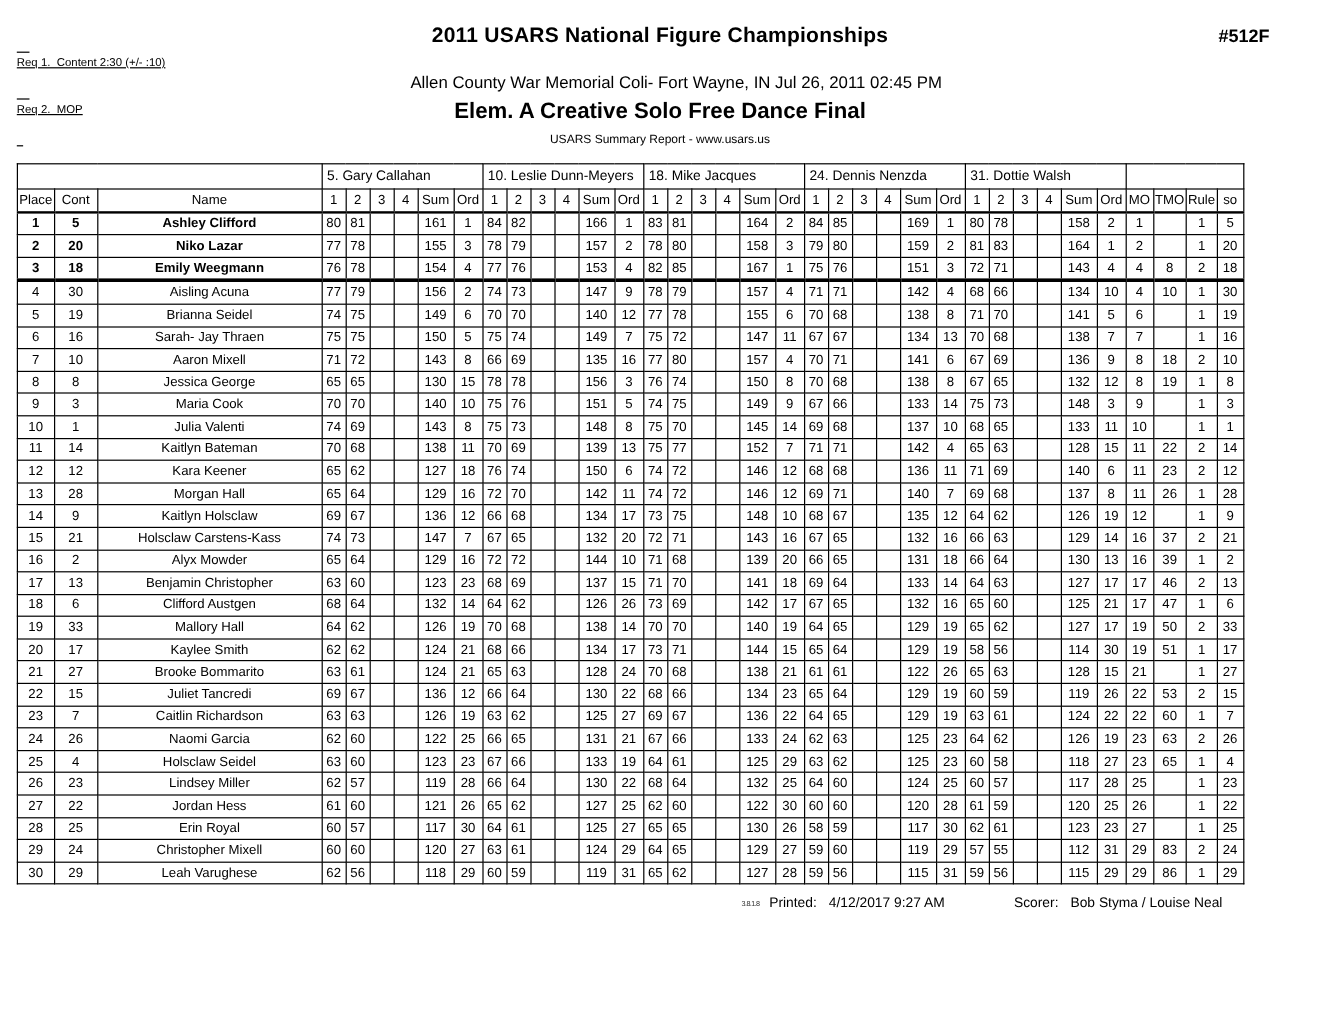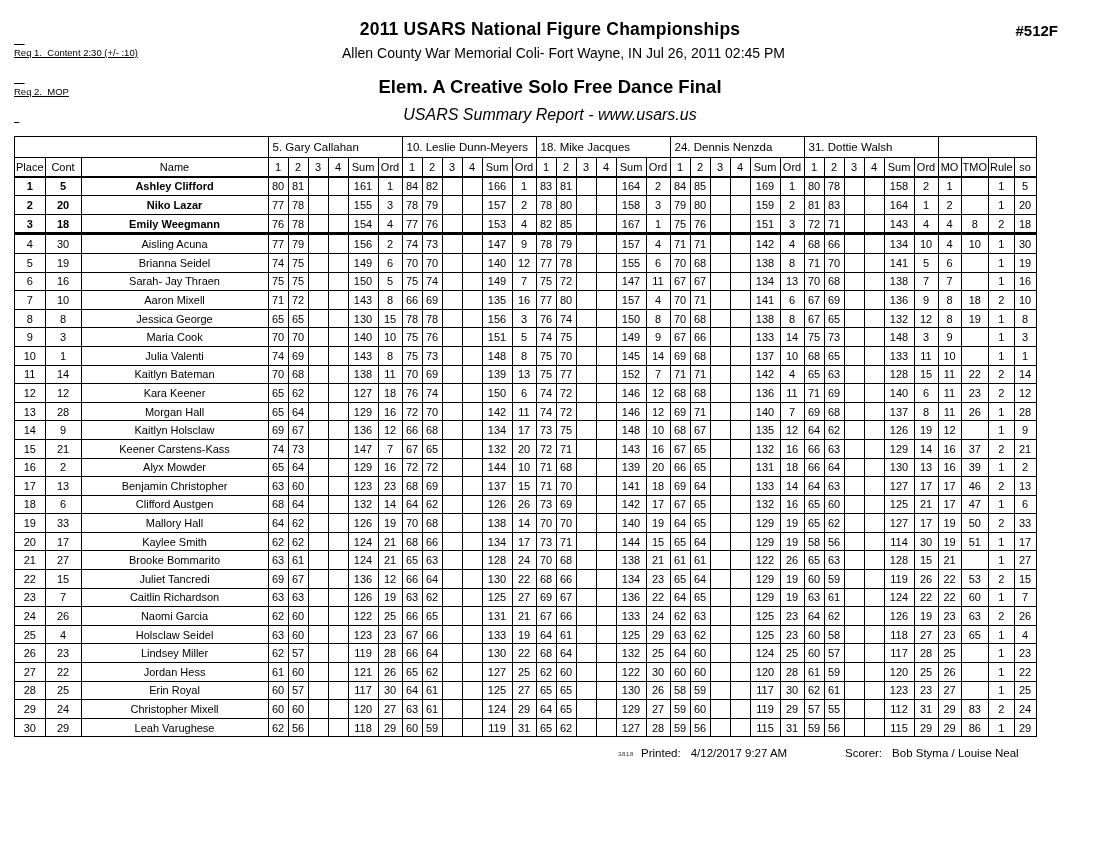--- a/index.html
+++ b/index.html
@@ -3,23 +3,23 @@
 <meta charset="utf-8">
 <style>
   html,body { margin:0; padding:0; background:#fff; }
   body { width:1100px; height:850px; font-family:"Liberation Sans", sans-serif; color:#000; }
   .page { position:relative; width:1100px; height:850px; background:#fff; overflow:hidden; }
 
   .req { position:absolute; left:14px; top:20px; font-size:9.5px; line-height:13px; white-space:pre;text-decoration:underline; }
   .docnum { position:absolute; right:42px; top:22px; font-size:15px; font-weight:bold; }
   .titles { position:absolute; left:0; right:0; top:19px; text-align:center; }
   .t1 { font-size:17.5px; font-weight:bold; letter-spacing:0.2px; }
-  .t2 { font-size:14px; margin-top:5px;padding-left:27px; }
-  .t3 { font-size:18.5px; font-weight:bold; margin-top:15px; }
-  .t4 { font-size:16px; margin-top:8px;font-style:italic; }
+  .t2 { font-size:14px; margin-top:20px;padding-left:27px; }
+  .t3 { font-size:18.5px; font-weight:bold; margin-top:5px; }
+  .t4 { font-size:10px; margin-top:8px; }
 
   table.results { position:absolute; left:14px; top:136px; border-collapse:collapse; table-layout:fixed; }
   table.results td, table.results th {
     border:1px solid #000; font-size:11px; font-weight:normal;
     height:17.6px; padding:0 1px; text-align:center; overflow:hidden; white-space:nowrap;
     line-height:12px;
   }
   tr.judgerow th { border:1px solid #000; height:20px; text-align:left; padding-left:4px; font-size:11.5px; }
   th.nob { border:none; background:#fff; }
   tr.colhead th { border-bottom:2px solid #000; }
@@ -687,21 +687,21 @@
           <td>126</td>
           <td class="ord">19</td>
           <td>12</td>
           <td></td>
           <td>1</td>
           <td>9</td>
         </tr>
         <tr class="">
           <td class="b">15</td>
           <td class="b">21</td>
-          <td class="namecell b">Keener Carstens-Kass</td>
+          <td class="namecell b">Holsclaw Carstens-Kass</td>
           <td>74</td>
           <td>73</td>
           <td></td>
           <td></td>
           <td>147</td>
           <td class="ord">7</td>
           <td>67</td>
           <td>65</td>
           <td></td>
           <td></td>

